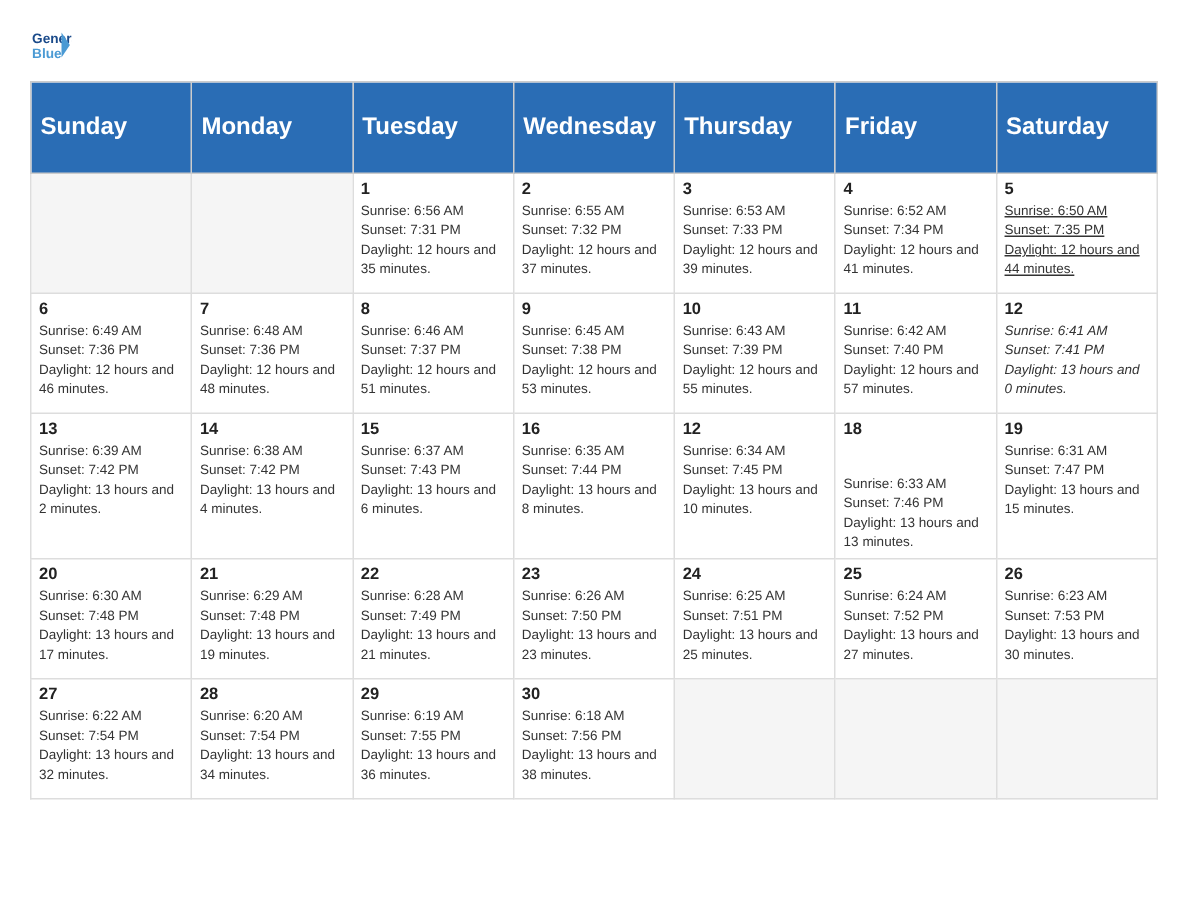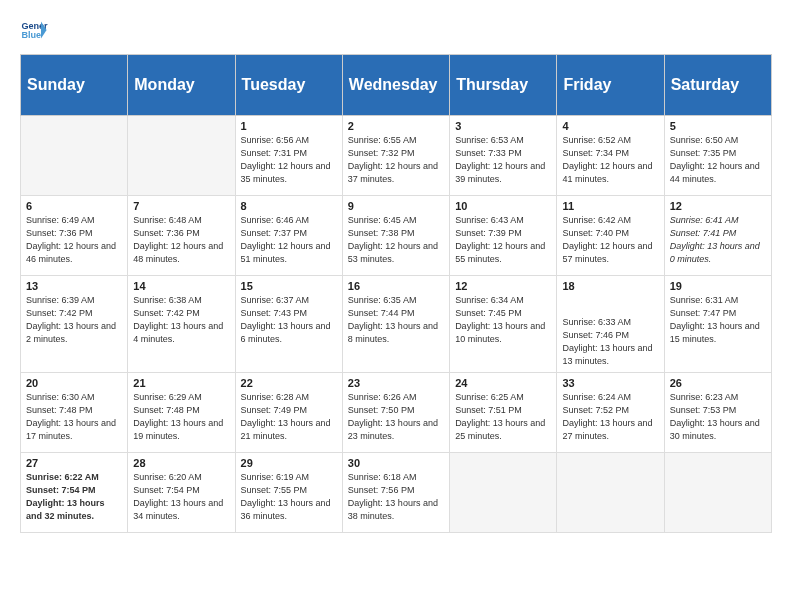--- a/index.html
+++ b/index.html
@@ -134,21 +134,21 @@
 Daylight: 12 hours and 39 minutes.</div>
           </td>
           <td>
             <div class="day-num">4</div>
             <div class="day-info" style="white-space: pre-line;">Sunrise: 6:52 AM
 Sunset: 7:34 PM
 Daylight: 12 hours and 41 minutes.</div>
           </td>
           <td>
             <div class="day-num">5</div>
-            <div class="day-info" style="white-space: pre-line;">Sunrise: 6:50 AM
+            <div class="day-info" style="white-space: pre-line; text-decoration: underline;">Sunrise: 6:50 AM
 Sunset: 7:35 PM
 Daylight: 12 hours and 44 minutes.</div>
           </td>
         </tr>
         <tr>
           <td>
             <div class="day-num">6</div>
             <div class="day-info" style="white-space: pre-line;">Sunrise: 6:49 AM
 Sunset: 7:36 PM
 Daylight: 12 hours and 46 minutes.</div>
@@ -259,36 +259,36 @@
 Sunset: 7:50 PM
 Daylight: 13 hours and 23 minutes.</div>
           </td>
           <td>
             <div class="day-num">24</div>
             <div class="day-info" style="white-space: pre-line;">Sunrise: 6:25 AM
 Sunset: 7:51 PM
 Daylight: 13 hours and 25 minutes.</div>
           </td>
           <td>
-            <div class="day-num">33</div>
+            <div class="day-num">25</div>
             <div class="day-info" style="white-space: pre-line;">Sunrise: 6:24 AM
 Sunset: 7:52 PM
 Daylight: 13 hours and 27 minutes.</div>
           </td>
           <td>
             <div class="day-num">26</div>
             <div class="day-info" style="white-space: pre-line;">Sunrise: 6:23 AM
 Sunset: 7:53 PM
 Daylight: 13 hours and 30 minutes.</div>
           </td>
         </tr>
         <tr>
           <td>
             <div class="day-num">27</div>
-            <div class="day-info" style="white-space: pre-line; font-weight: bold;">Sunrise: 6:22 AM
+            <div class="day-info" style="white-space: pre-line;">Sunrise: 6:22 AM
 Sunset: 7:54 PM
 Daylight: 13 hours and 32 minutes.</div>
           </td>
           <td>
             <div class="day-num">28</div>
             <div class="day-info" style="white-space: pre-line;">Sunrise: 6:20 AM
 Sunset: 7:54 PM
 Daylight: 13 hours and 34 minutes.</div>
           </td>
           <td>

